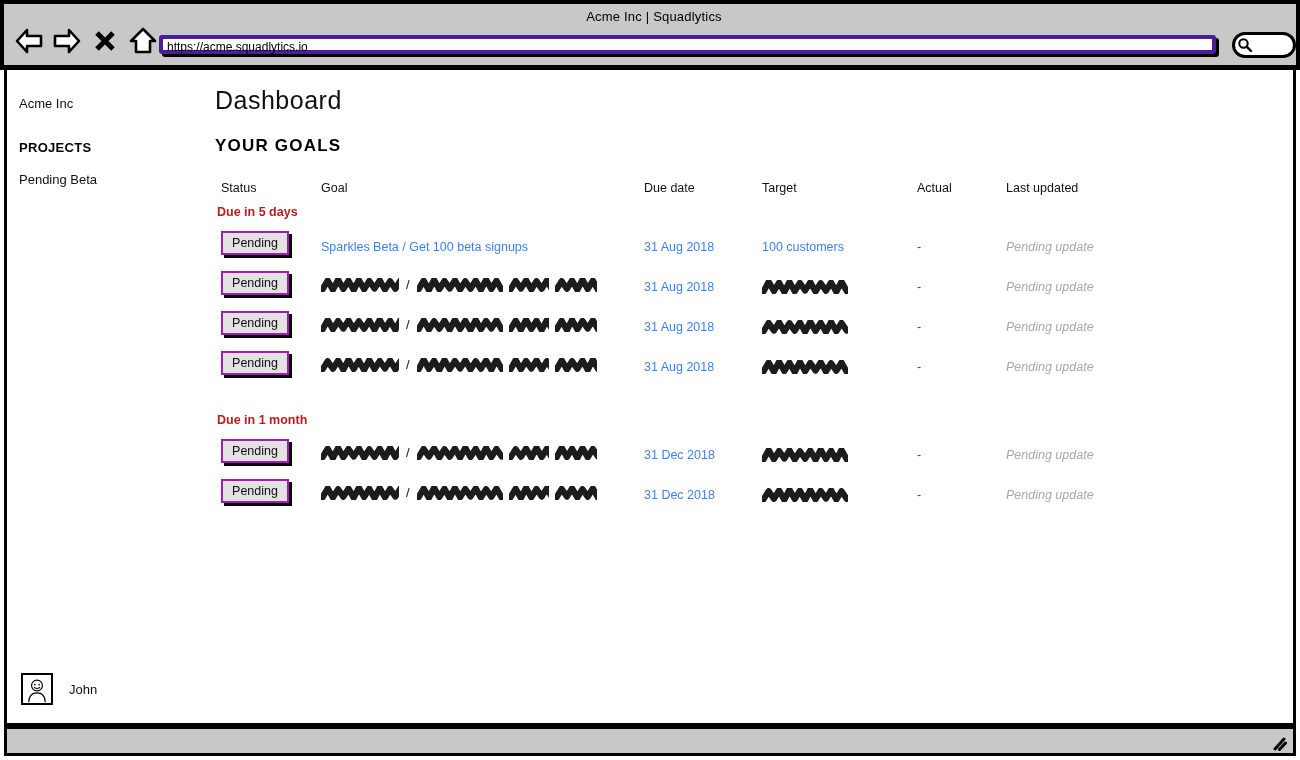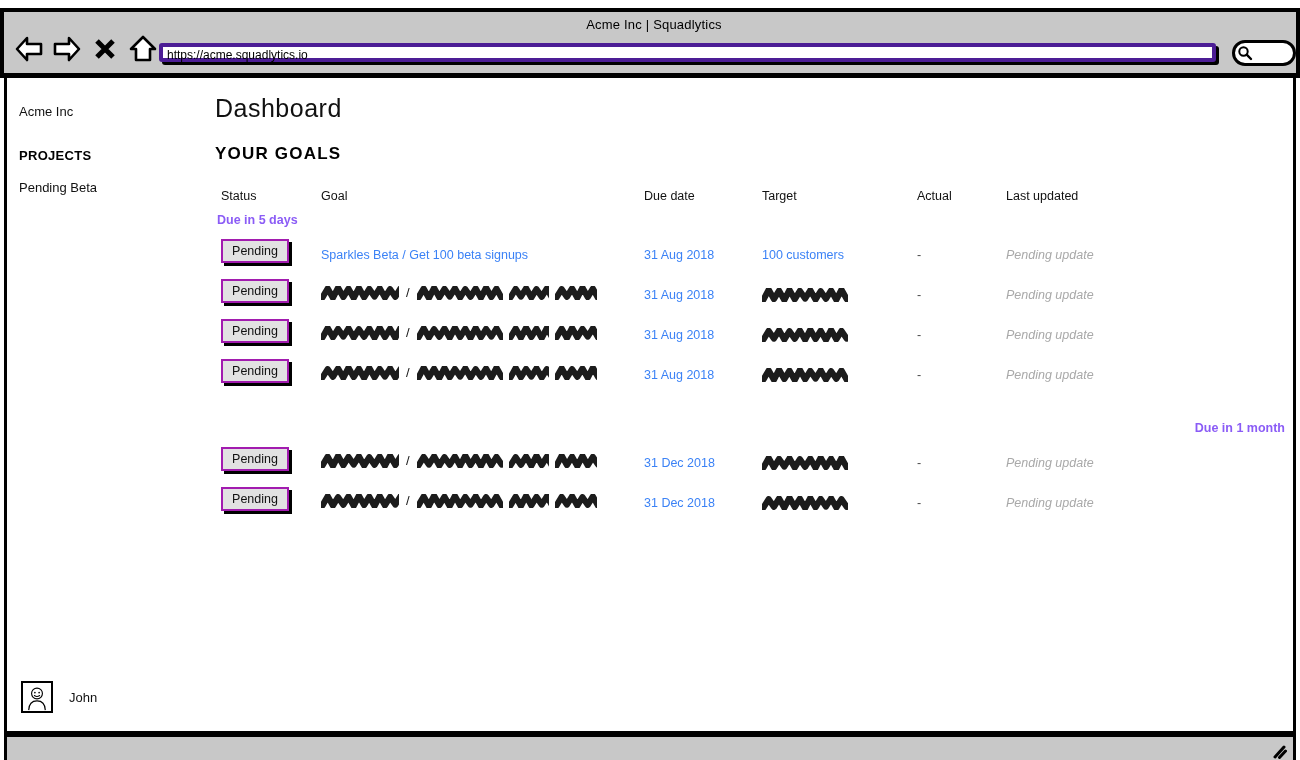--- a/index.html
+++ b/index.html
@@ -12,21 +12,21 @@
     width: 1300px;
     height: 760px;
     font-family: "Liberation Sans", "DejaVu Sans", sans-serif;
     color: #1a1a1a;
     overflow: hidden;
   }
 
   
   .browser {
     position: absolute;
-    left: 0; top: 8px;
+    left: 0; top: 0;
     width: 1300px;
     height: 730px;
     box-sizing: border-box;
   }
 
   .chrome-top {
     position: absolute;
     left: 0; top: 0;
     width: 1300px;
     height: 70px;
@@ -217,24 +217,24 @@
   .goals {
     position: absolute;
     left: 8px;
     top: 105px;
     width: 1070px;
   }
 
   .group-label {
     font-size: 12.5px;
     font-weight: bold;
-    color: #8b5cf6;
+    color: #b91c1c;
     margin: 0 0 12px 2px;
   }
-  .group-2 .group-label { margin-top: 22px; text-align: right; }
+  .group-2 .group-label { margin-top: 22px; }
 
   .row {
     position: relative;
     height: 40px;
   }
   .head-row { height: 30px; }
 
   .cell {
     position: absolute;
     top: 0;

